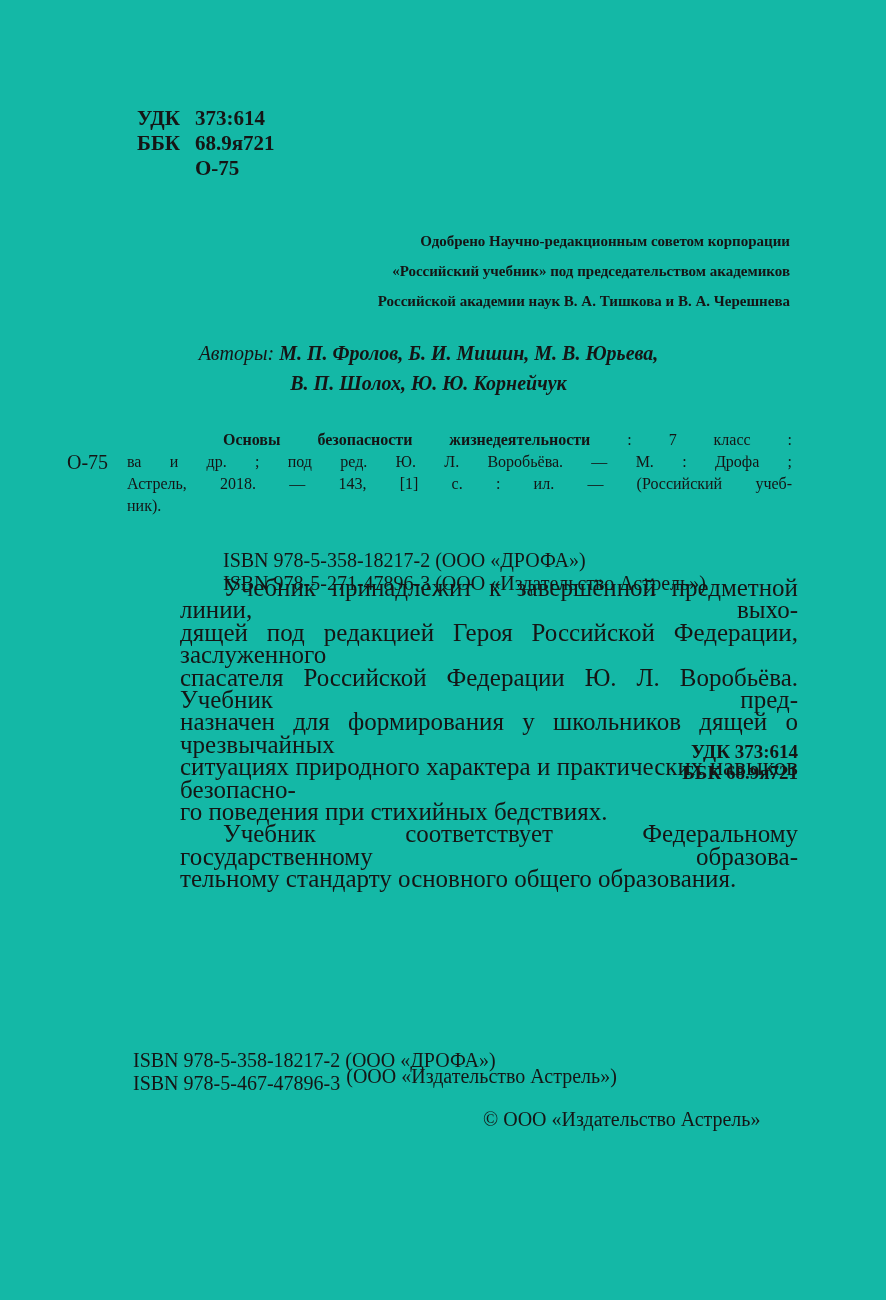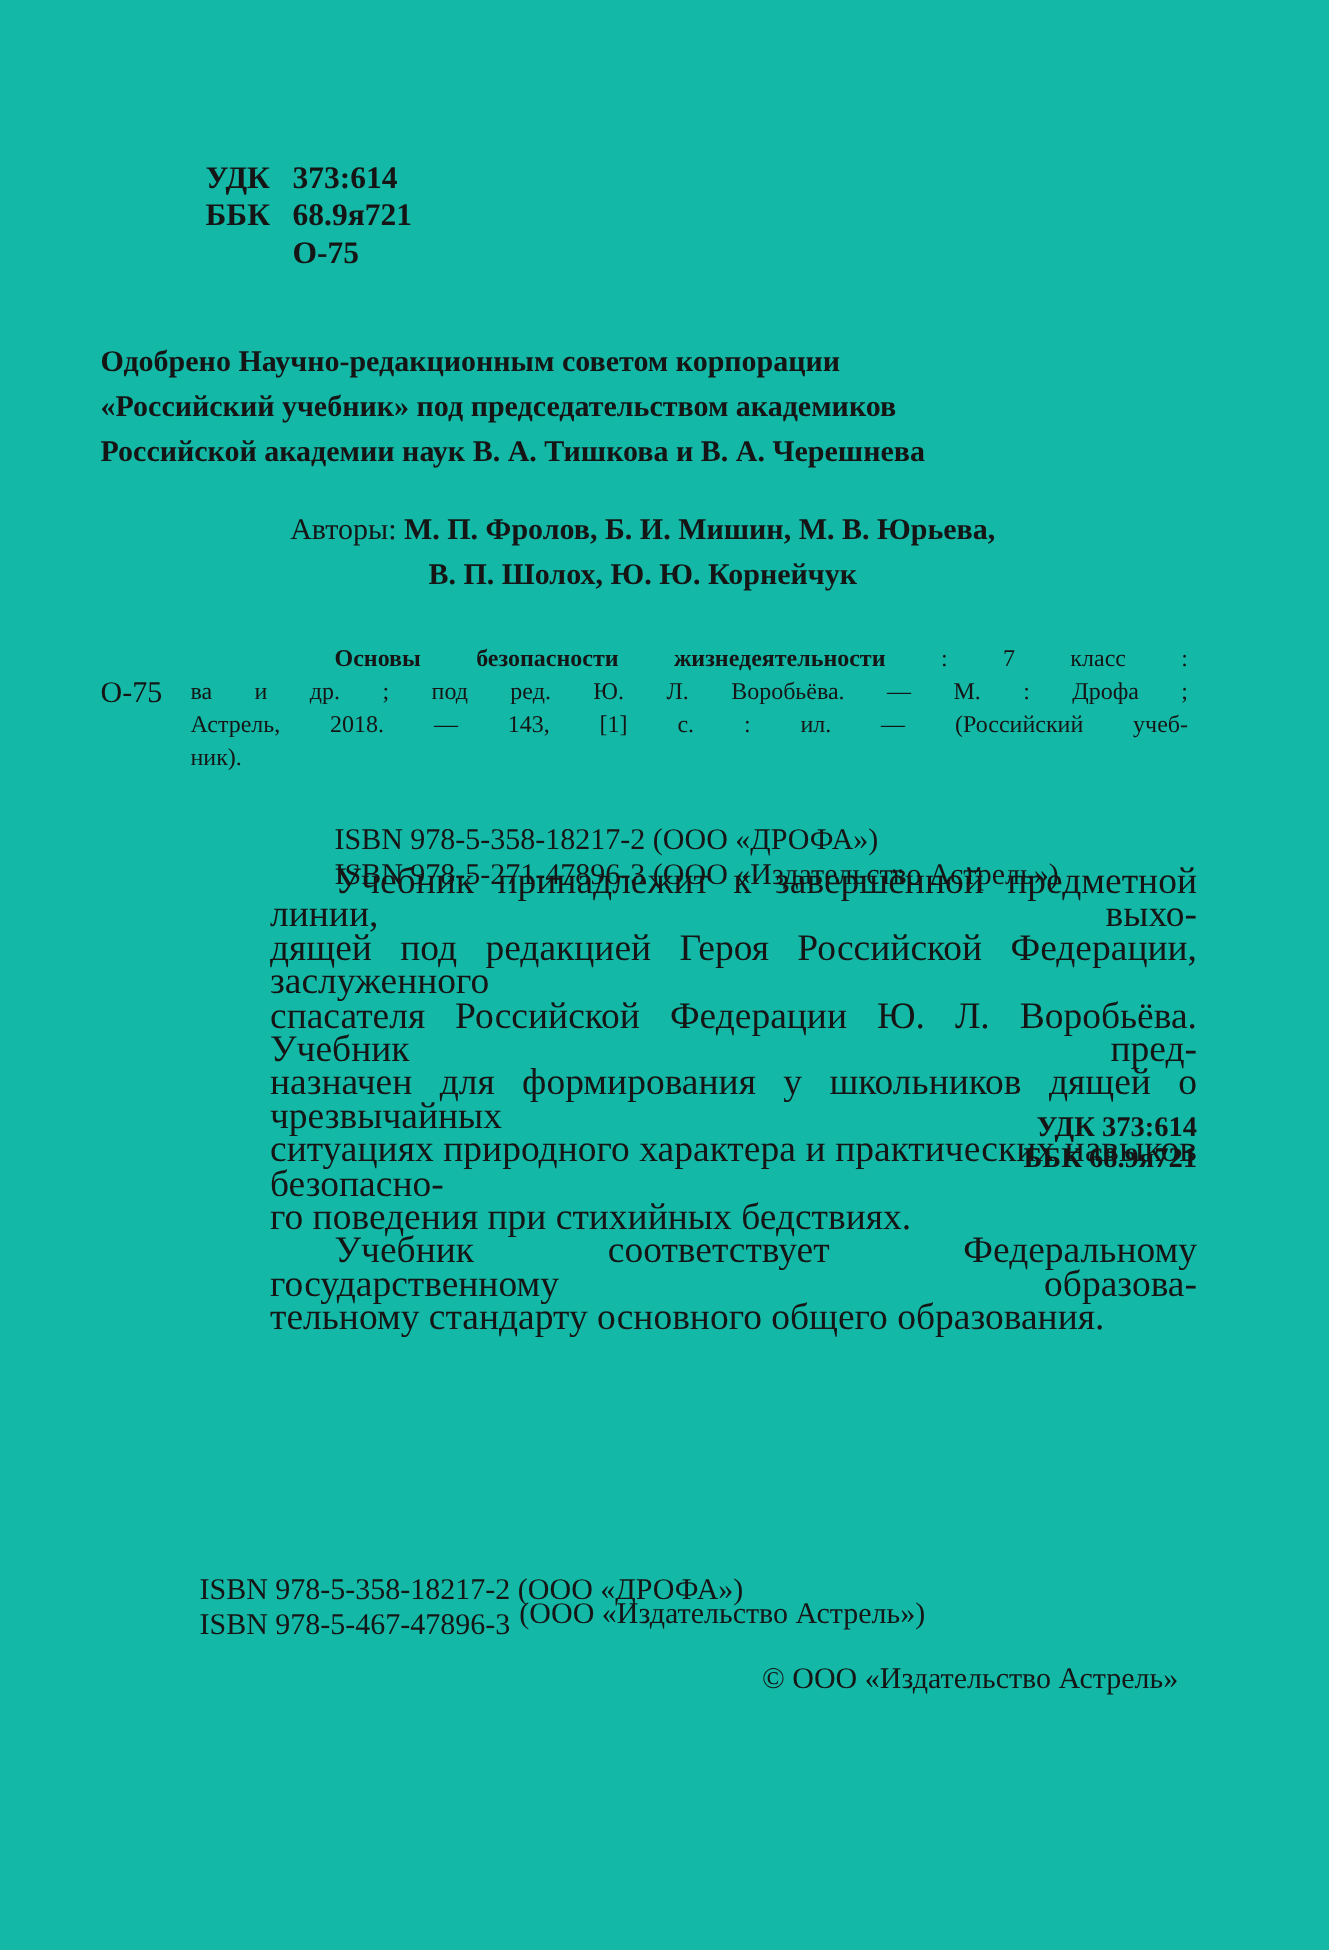--- a/index.html
+++ b/index.html
@@ -12,24 +12,24 @@
     font-family:"Liberation Serif","DejaVu Serif",serif;
     overflow:hidden;
   }
   .abs{position:absolute;}
 
   
   .top-codes{left:137px;top:106px;font-weight:bold;font-size:21px;line-height:25px;}
   .code-label{display:inline-block;width:58px;}
 
   
-  .approval{left:67px;top:226px;width:723px;text-align:left;font-weight:bold;font-size:20px;line-height:30px;}
+  .approval{left:67px;top:226px;width:723px;text-align:right;font-weight:bold;font-size:15px;line-height:30px;}
 
   
-  .authors{left:67px;top:338px;width:723px;text-align:center;font-size:20px;line-height:30px;}
+  .authors{left:67px;top:338px;width:723px;text-align:center;font-size:20px;line-height:30px;font-style:italic;}
   .authors .names{font-weight:bold;}
 
   
   .biblio{left:127px;top:429px;width:665px;font-size:16px;line-height:22px;}
   .b-first{padding-left:96px;}
   .just{text-align:justify;text-align-last:justify;}
   .bold{font-weight:bold;}
   .author-sign{left:67px;top:451px;font-size:20px;line-height:22px;}
 
   .isbn-mid{left:223px;top:549px;font-size:20px;line-height:23px;}
@@ -39,21 +39,21 @@
   .ind{text-indent:43px;}
 
   
   .codes-right{left:498px;top:741px;width:300px;text-align:right;font-weight:bold;font-size:19px;line-height:21px;}
 
   
   .isbn-bottom{left:133px;top:1049px;font-size:20px;line-height:23px;white-space:nowrap;}
   .raised{position:relative;top:-7px;margin-left:6px;}
 
   
-  .copyright{left:508px;top:1107px;font-size:20px;line-height:24px;white-space:nowrap;font-family:Liberation Serif, serif;}
+  .copyright{left:483px;top:1107px;font-size:20px;line-height:24px;white-space:nowrap;font-family:Liberation Serif, serif;}
 </style>
 </head>
 <body>
 
 <div class="page">
 
   <div class="abs top-codes">
     <div><span class="code-label">УДК</span><span>373:614</span></div>
     <div><span class="code-label">ББК</span><span>68.9я721</span></div>
     <div><span class="code-label"></span><span>О-75</span></div>

